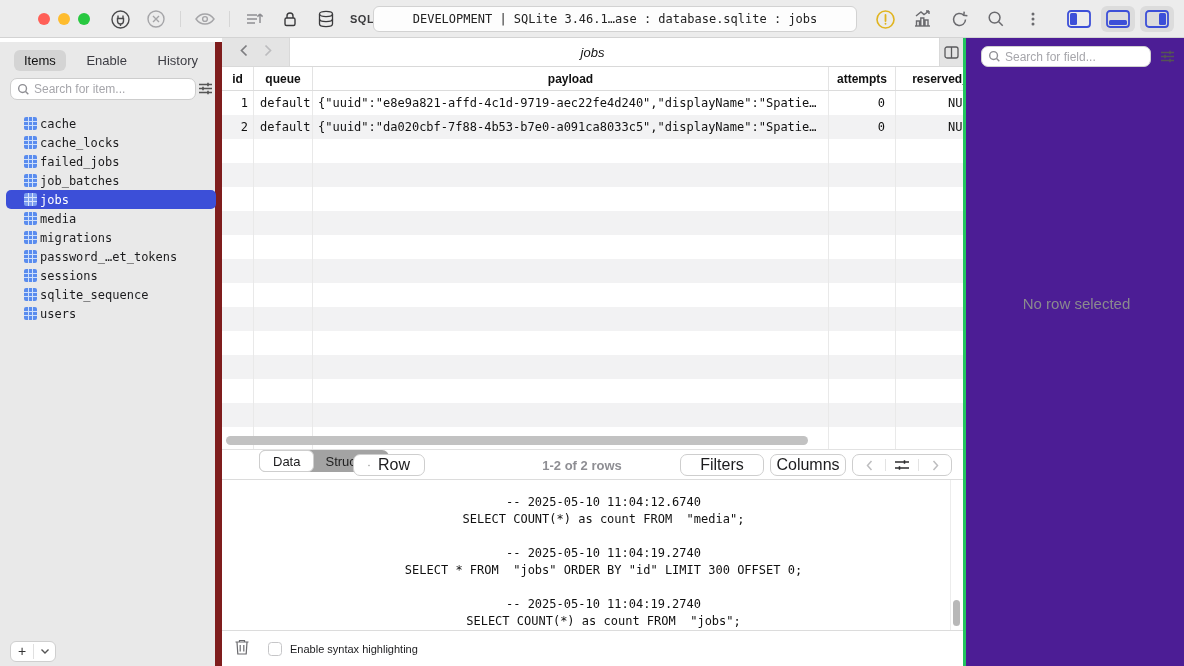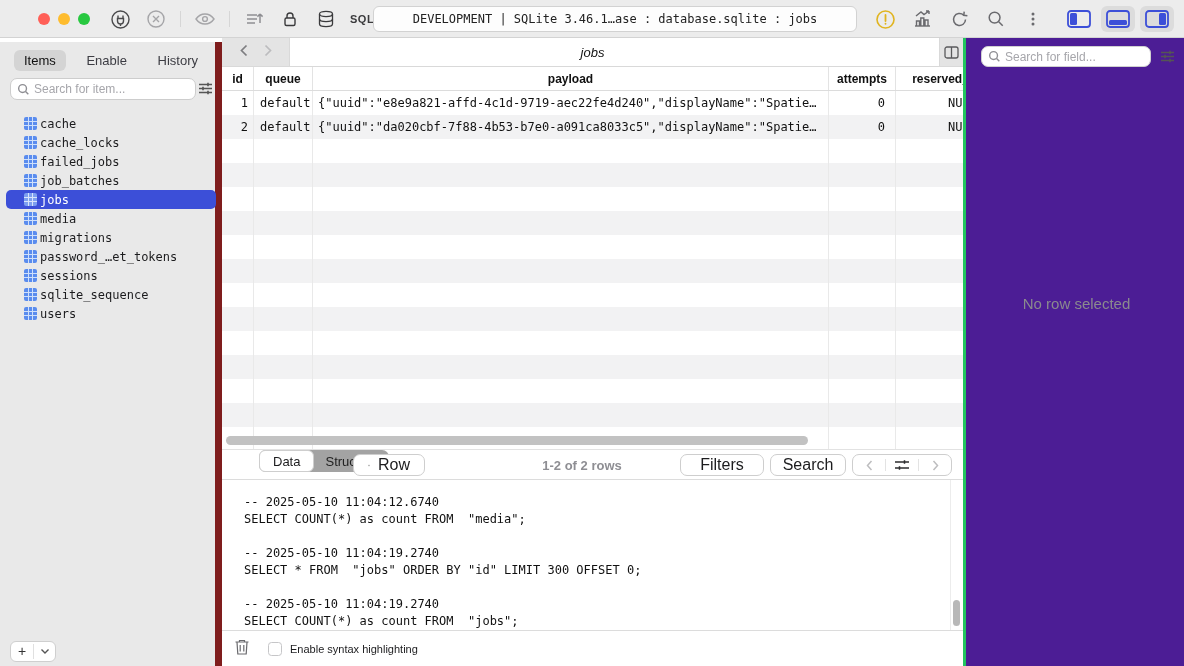--- a/index.html
+++ b/index.html
@@ -82,21 +82,21 @@
          display:flex; align-items:center; justify-content:center; font-size:16px; color:#1c1c1e; padding:0 14px; }
   .rowcount { position:absolute; left:280px; top:4px; width:160px; height:22px; display:flex; align-items:center;
               justify-content:center; color:#8e8e93; font-size:13px;font-weight:bold; }
   .pager { position:absolute; right:11px; top:4px; width:100px; height:22px; border:1px solid #cecece;
            border-radius:7px; background:#fff; display:flex; align-items:center; }
   .pager > div { flex:1; display:flex; align-items:center; justify-content:center; }
   .pager .pdiv { flex:0 0 1px; height:12px; background:#e3e3e3; }
 
   .sqllog { position:absolute; left:0; top:442px; width:741px; height:150px; background:#fff;
             font-family:"DejaVu Sans Mono", monospace; font-size:12px; line-height:17px; color:#111;
-            padding:14px 0 0 22px; white-space:pre; overflow:hidden; }
+            padding:14px 0 0 22px; white-space:pre; overflow:hidden;text-align:center; }
   .vscroll-track { position:absolute; right:0; top:442px; width:13px; height:150px; background:#fff; border-left:1px solid #ececec; }
   .vscroll-thumb { position:absolute; right:3px; top:120px; width:7px; height:26px; background:#b8b8b8; border-radius:4px; }
 
   
   .mainbottom { position:absolute; left:222px; top:630px; width:741px; height:36px; background:#fff;
                 border-top:1px solid #dcdcdc; display:flex; align-items:center; }
   .trash { margin-left:12px; }
   .checkbox { width:14px; height:14px; background:#fff; border:1px solid #c6c6c8; border-radius:3.5px; margin-left:18px; }
   .cb-label { margin-left:8px; font-size:11px; color:#1c1c1e; }
 
@@ -482,21 +482,21 @@
         <span class="off">Structure</span>
       </div>
       <div class="btn" style="left:131px; width:72px; gap:8px;">
         <svg width="11" height="11" viewBox="0 0 11 11" stroke="#333" stroke-width="1.4">
             <path d="M5.5 0.5v10M0.5 5.5h10"></path>
           </svg>
         <span>Row</span>
       </div>
       <div class="rowcount">1-2 of 2 rows</div>
       <div class="btn" style="left:458px; width:84px;">Filters</div>
-      <div class="btn" style="left:548px; width:76px;">Search</div>
+      <div class="btn" style="left:548px; width:76px;">Columns</div>
       <div class="pager">
         <div>
           <svg width="7" height="11" viewBox="0 0 7 11" fill="none" stroke="#bdbdbf" stroke-width="1.5">
               <path d="M5.5 1L1.5 5.5l4 4.5"></path>
             </svg>
         </div>
         <div class="pdiv"></div>
         <div>
           <svg width="16" height="14" viewBox="0 0 16 14" fill="none" stroke="#2c2c2e" stroke-width="1.3">
             <path d="M1 4h14M1 10h14"></path>

